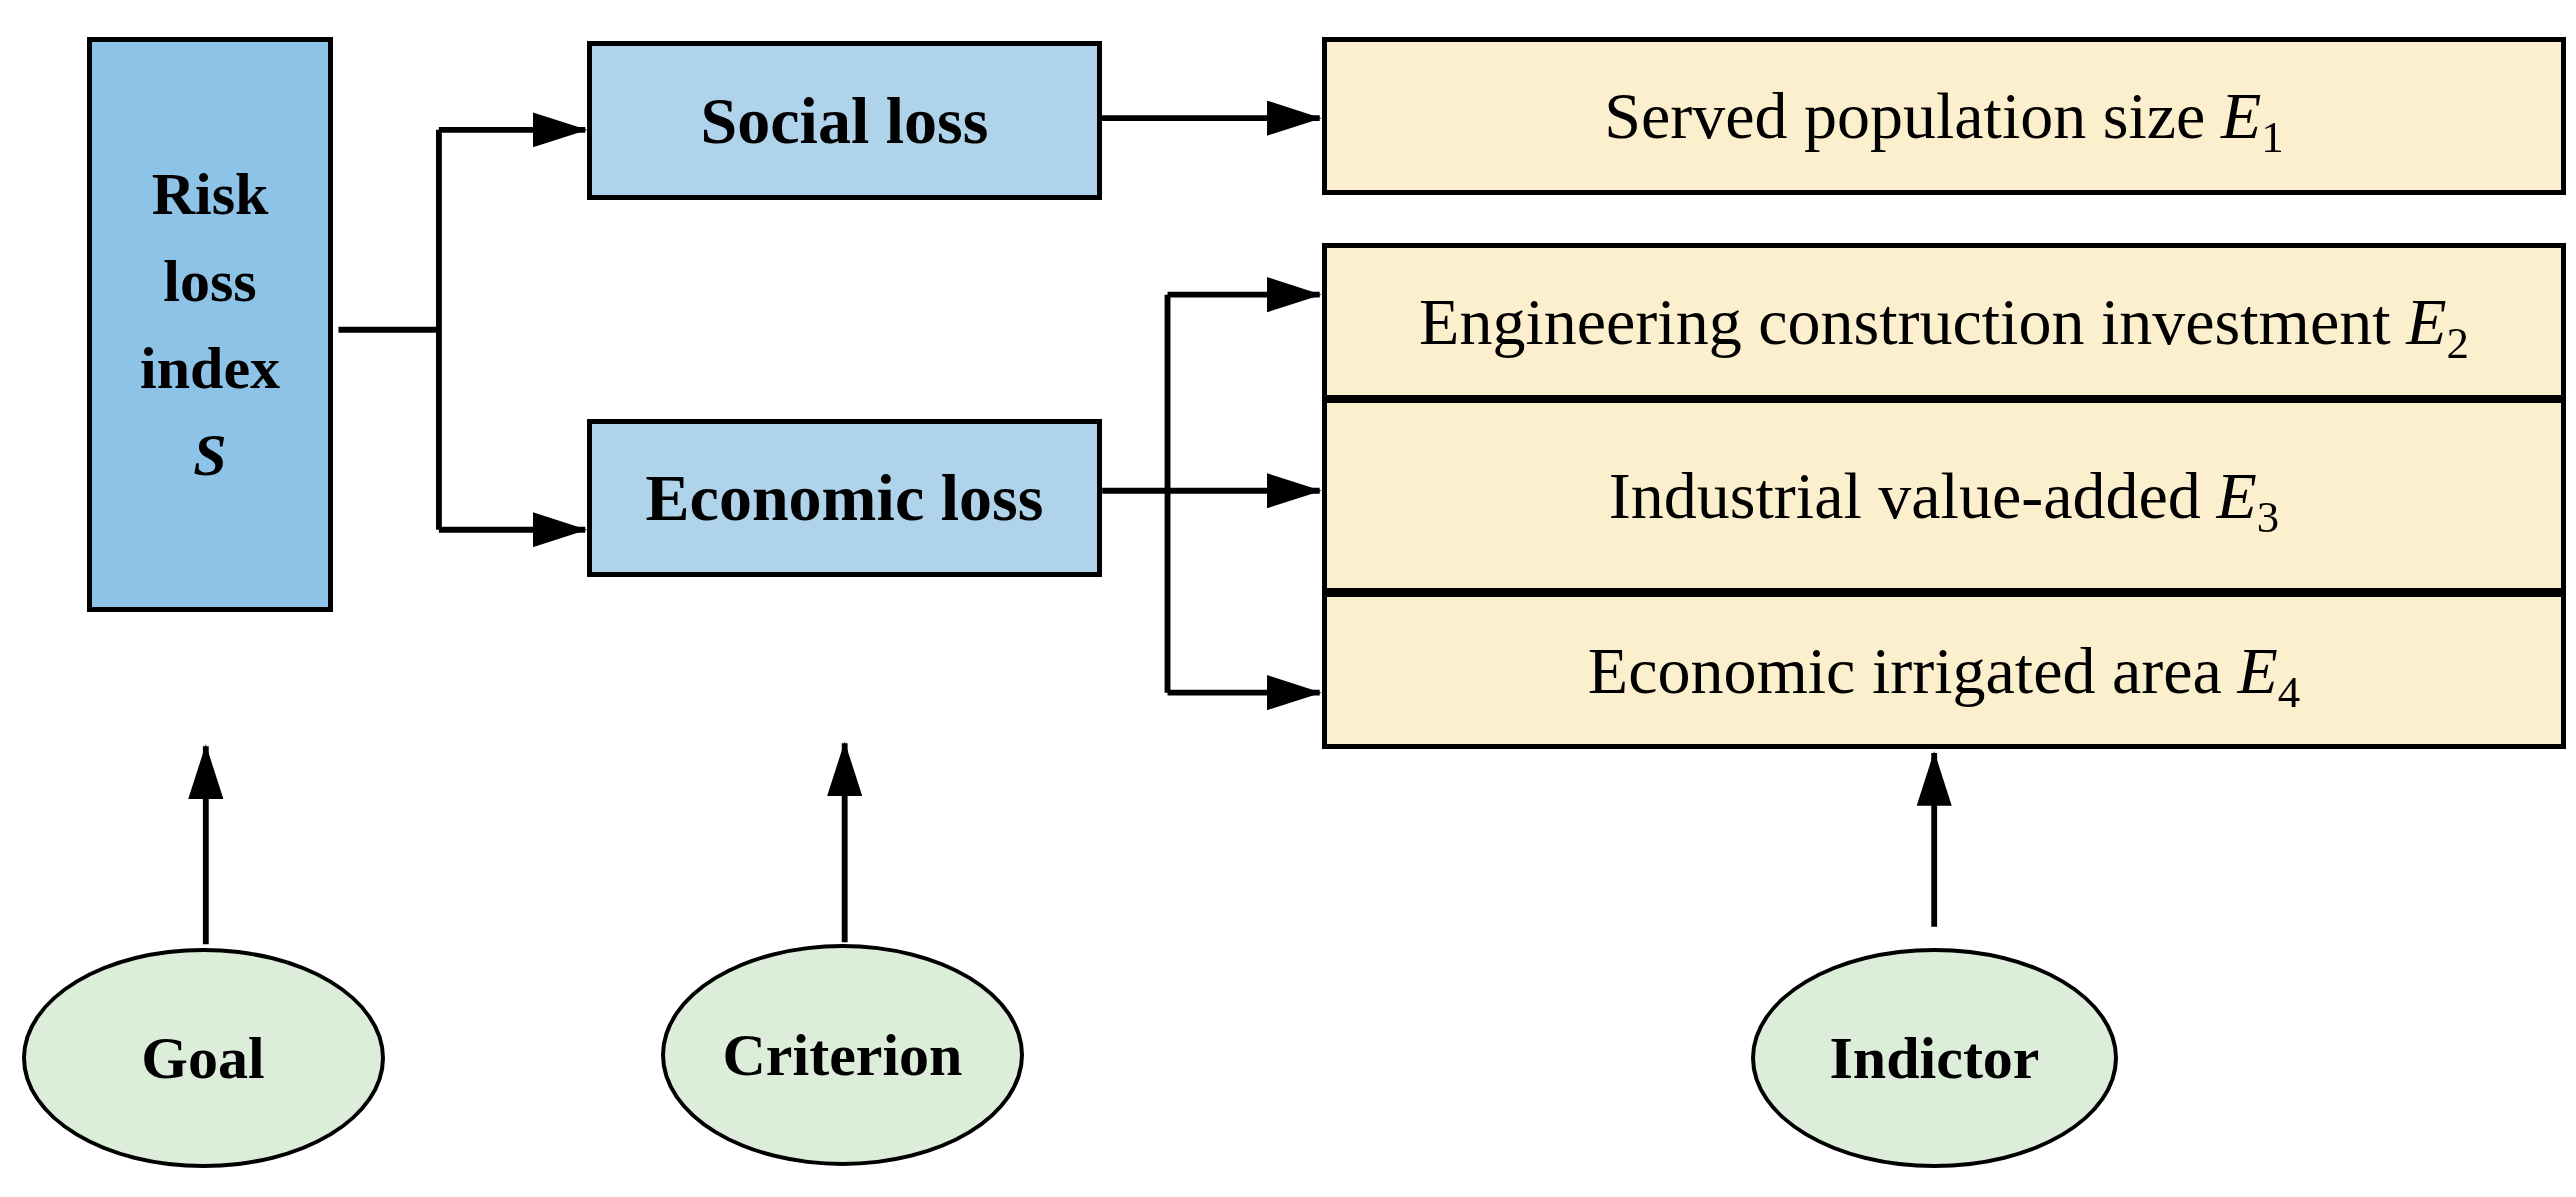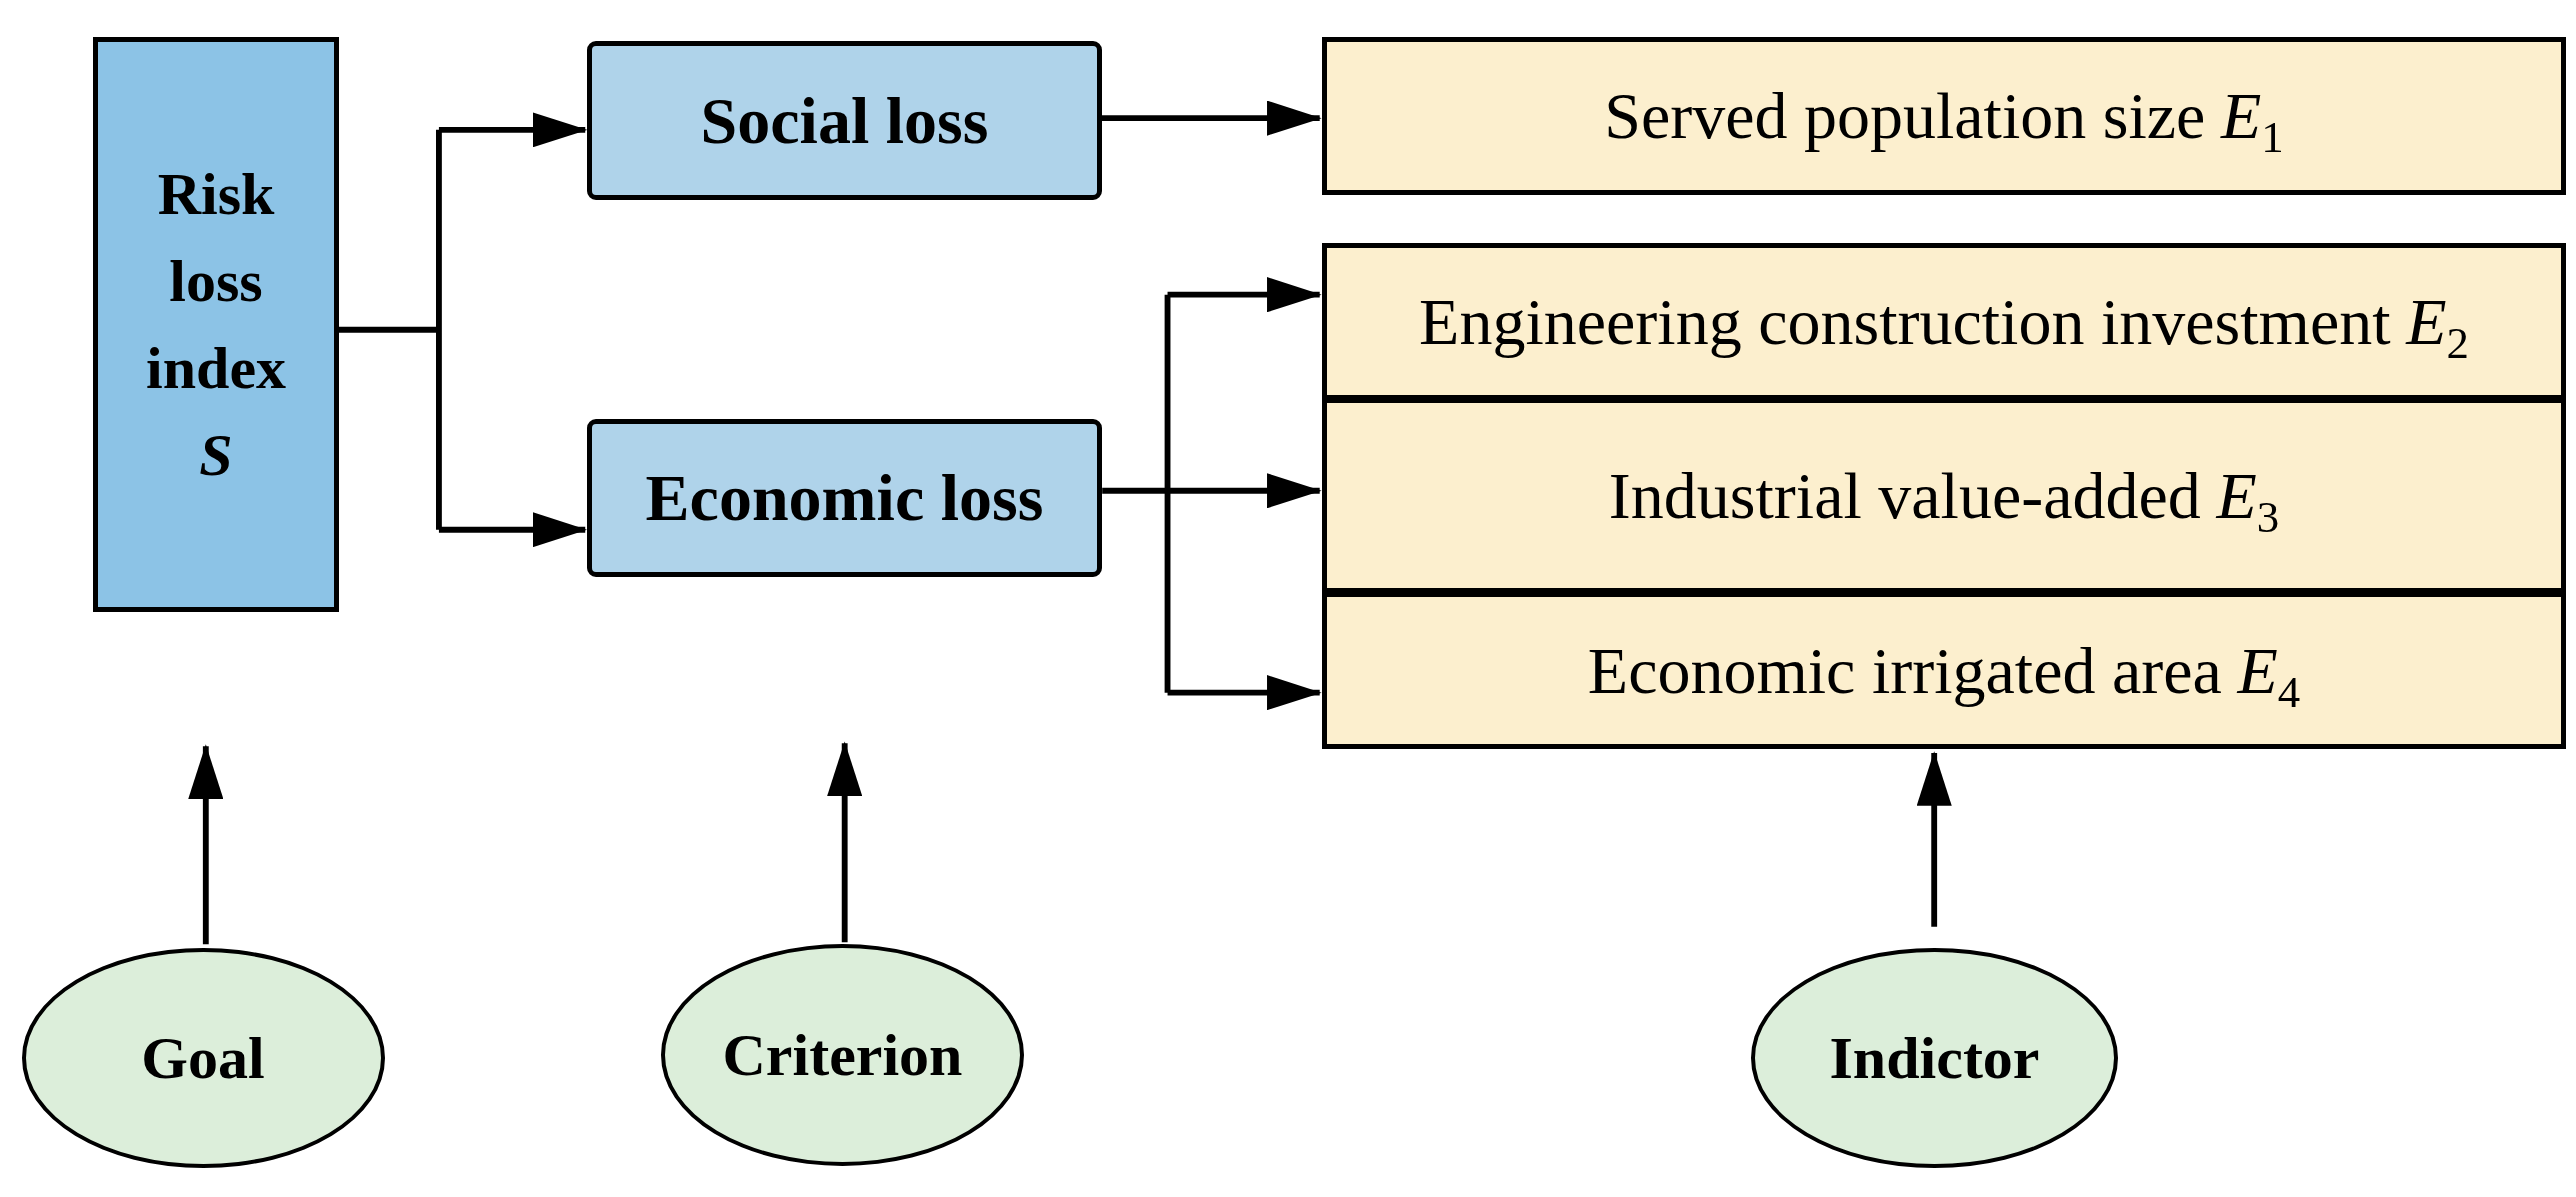--- a/index.html
+++ b/index.html
@@ -13,29 +13,29 @@
   }
   svg.wires{position:absolute;left:0;top:0;width:2576px;height:1198px;}
   .node{
     position:absolute;
     box-sizing:border-box;
     border:5.9px solid var(--outline,#000);
     display:flex;align-items:center;justify-content:center;
     text-align:center;
   }
   .risk-box{
-    left:93px;top:37px;width:246px;height:575px;
+    left:87px;top:37px;width:246px;height:575px;
     background:var(--risk_box,#8CC3E6);
     font-weight:bold;font-size:60px;line-height:1.45;
     flex-direction:column;
   }
   .crit-box{
     left:587px;width:515px;height:159px;
     background:var(--loss_box,#AFD3EA);
-    font-weight:bold;font-size:66px;border-radius:9px;
+    font-weight:bold;font-size:66px;
   }
   .crit-social{top:41px;}
   .crit-economic{top:419px;height:158px;}
   .ind-box{
     left:1322px;width:1244px;
     background:var(--indicator_box,#FCEFCE);
     font-size:66px;font-weight:normal;
   }
   .ind-1{top:37px;height:158px;}
   .ind-2{top:207px;height:157px;margin-top:36px;}

